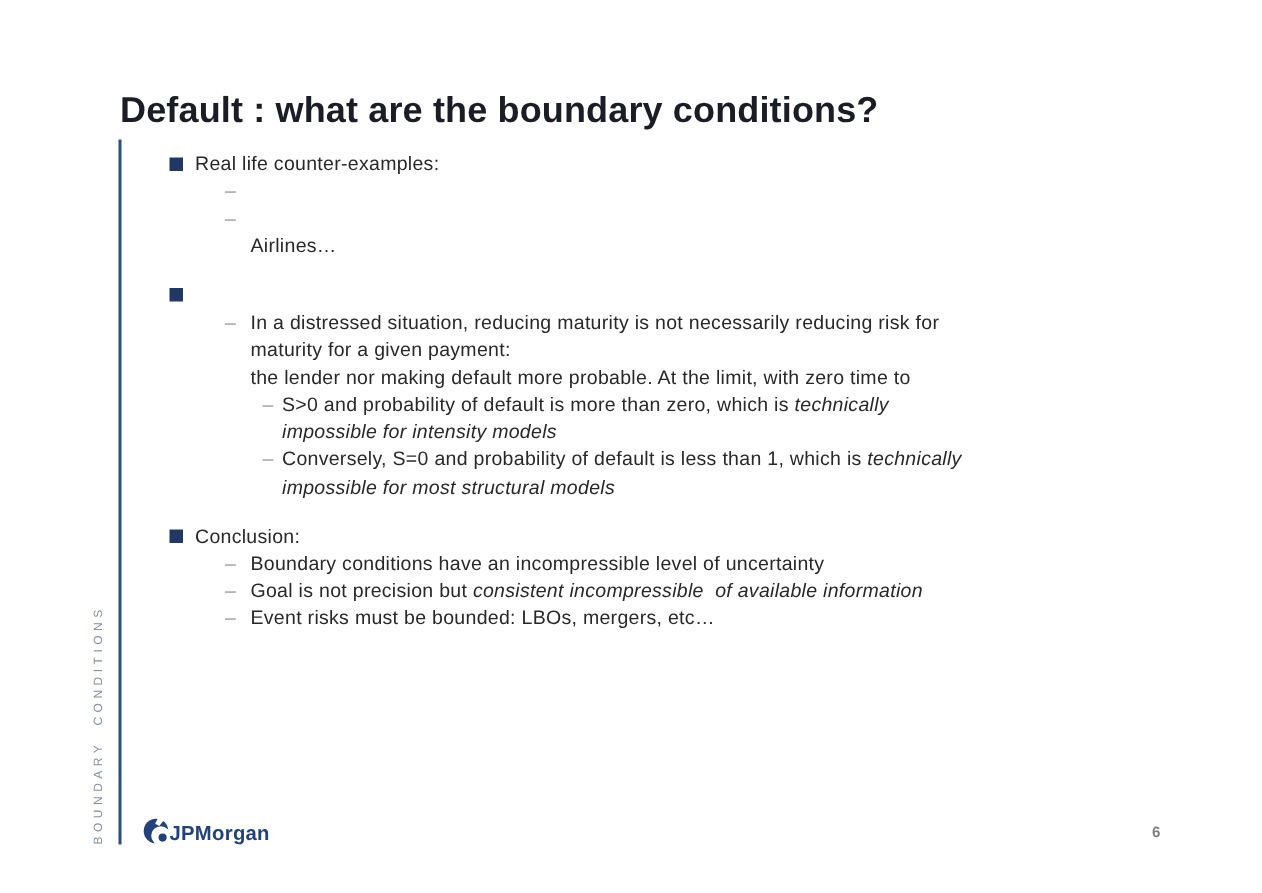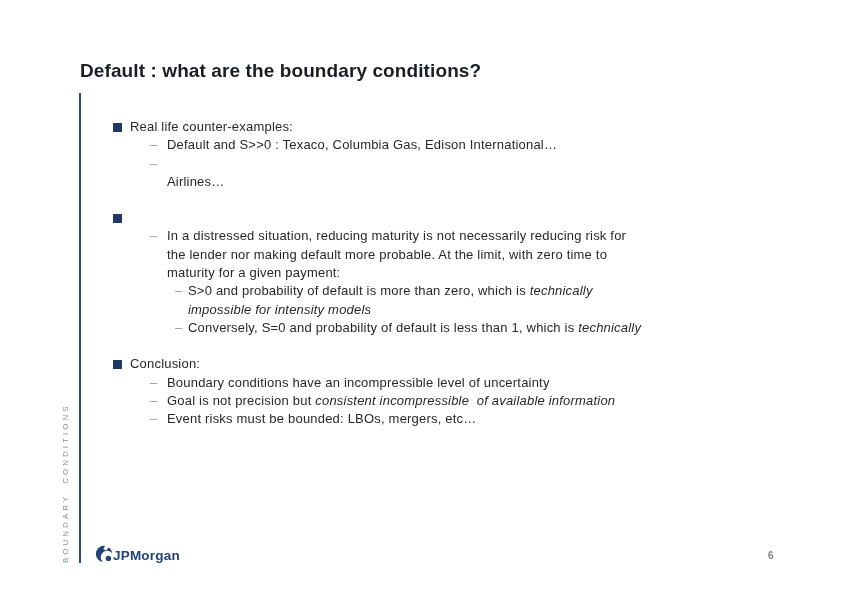--- a/index.html
+++ b/index.html
@@ -2,38 +2,38 @@
 <html><head>
 <meta charset="utf-8">
 <style>
   html,body{margin:0;padding:0;background:#fff;}
   .slide{
     position:relative; width:841px; height:595px; background:#ffffff;
     font-family:"Liberation Sans", sans-serif; overflow:hidden;
   }
   .title{
     position:absolute; left:80px; top:60px;
-    font-size:19px; font-weight:bold; color:#1b1d26; letter-spacing:0.1px;
+    font-size:24px; font-weight:bold; color:#1b1d26; letter-spacing:0.1px;
     white-space:pre;
   }
   .vrule{
     position:absolute; left:79px; top:93px; width:2px; height:470px;
     background:#2f4d7c;
   }
   .sidebar-label{
     position:absolute; left:61px; top:563px; width:170px; height:14px;
     transform:rotate(-90deg); transform-origin:0 0;
     font-size:8px; letter-spacing:3px; word-spacing:5px;
     color:#8190a6; white-space:pre;
   }
   .content{
     position:absolute; left:0; top:100px; width:841px;
     font-size:13px; color:#282828; letter-spacing:0.2px;
   }
-  .section{margin-bottom:14.5px;margin-top:18px;}
+  .section{margin-bottom:14.5px;}
   .row{position:relative; height:18.3px; line-height:18.3px; white-space:pre;}
   .row .square{
     position:absolute; left:113px; top:4.5px; width:9px; height:9px;
     background:#1f3864;
   }
   .row .marker{position:absolute; top:0; color:#9a9a9a;}
   .row .txt{position:absolute; top:0;}
   .row.lvl1 .txt{left:130px;}
   .row.lvl2 .marker{left:150px;}
   .row.lvl2 .txt{left:167px;}
@@ -59,32 +59,33 @@
 
   <div class="title">Default : what are the boundary conditions?</div>
 
   <div class="vrule"></div>
 
   <div class="sidebar-label">BOUNDARY CONDITIONS</div>
 
   <div class="content" id="content">
       <div class="section">
         <div class="row lvl1"><span class="square"></span><span class="txt">Real life counter-examples:</span></div>
-        <div class="row lvl2"><span class="marker">–</span><span class="txt"><span>Default and S&gt;&gt;0 : Texaco, Columbia Gas, Edison International…</span></span></div>
+        <div class="row lvl2"><span class="marker">–</span></div>
         <div class="row lvl2"><span class="marker">–</span></div>
         <div class="row lvl2"><span class="txt"><span>Airlines…</span></span></div>
       </div>
       <div class="section">
         <div class="row lvl1"><span class="square"></span></div>
         <div class="row lvl2"><span class="marker">–</span><span class="txt"><span>In a distressed situation, reducing maturity is not necessarily reducing risk for</span></span></div>
+        <div class="row lvl2"><span class="txt"><span>maturity for a given payment:</span></span></div>
         <div class="row lvl2"><span class="txt"><span>the lender nor making default more probable. At the limit, with zero time to</span></span></div>
-        <div class="row lvl2"><span class="txt"><span>maturity for a given payment:</span></span></div>
         <div class="row lvl3"><span class="marker">–</span><span class="txt"><span>S&gt;0 and probability of default is more than zero, which is </span><span class="it">technically</span></span></div>
         <div class="row lvl3"><span class="txt"><span class="it">impossible for intensity models</span></span></div>
         <div class="row lvl3"><span class="marker">–</span><span class="txt"><span>Conversely, S=0 and probability of default is less than 1, which is </span><span class="it">technically</span></span></div>
+        <div class="row lvl3"><span class="txt"><span class="it">impossible for most structural models</span></span></div>
       </div>
       <div class="section">
         <div class="row lvl1"><span class="square"></span><span class="txt">Conclusion:</span></div>
         <div class="row lvl2"><span class="marker">–</span><span class="txt"><span>Boundary conditions have an incompressible level of uncertainty</span></span></div>
         <div class="row lvl2"><span class="marker">–</span><span class="txt"><span>Goal is not precision but </span><span class="it">consistent incompressible  of available information</span></span></div>
         <div class="row lvl2"><span class="marker">–</span><span class="txt"><span>Event risks must be bounded: LBOs, mergers, etc…</span></span></div>
       </div>
     </div>
 
   <div class="logo">

